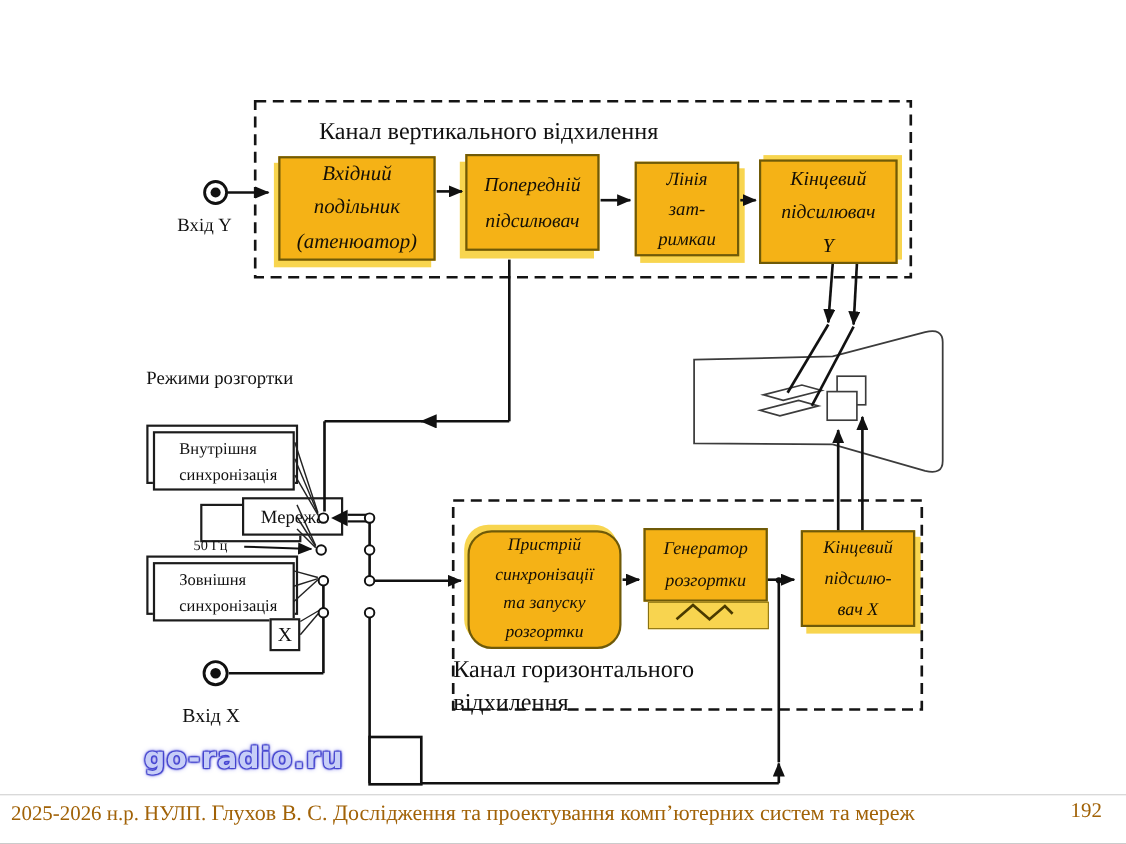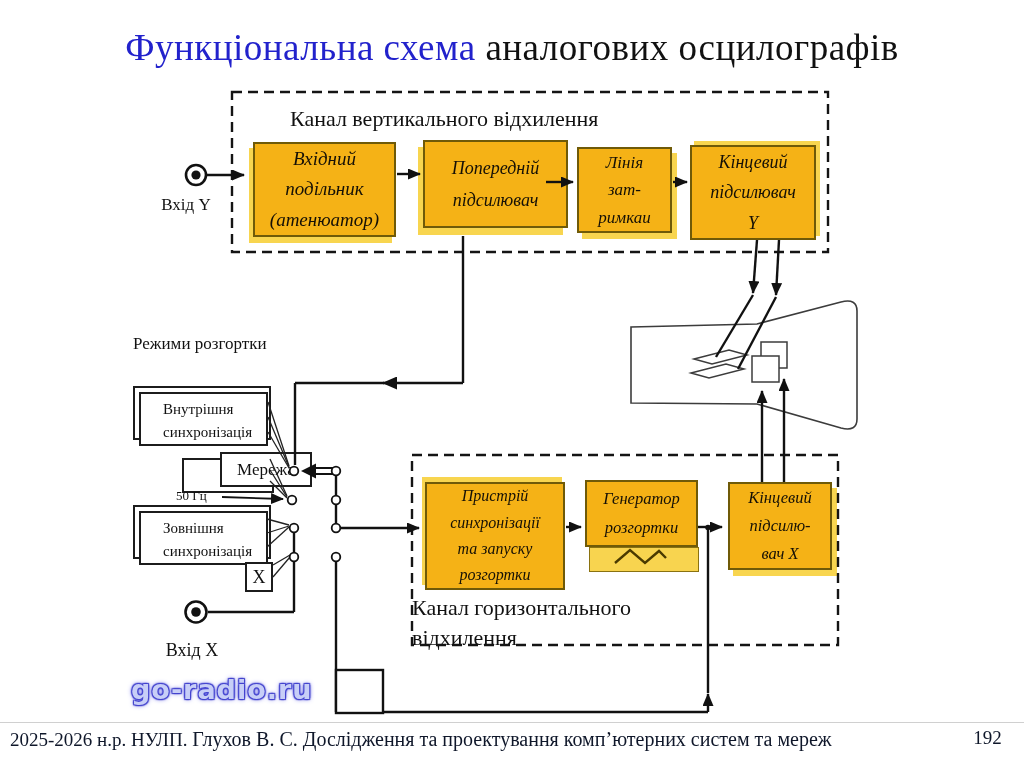--- a/index.html
+++ b/index.html
@@ -16,55 +16,51 @@
   
   .obox{
     background:#F5B216;border:2px solid #6F5A08;box-sizing:border-box;
     display:flex;align-items:center;justify-content:center;text-align:center;
     white-space:pre-line;color:#151006;font-style:italic;
   }
   .sh-bl{box-shadow:-4px 6px 0 #F8D54F;}
   .sh-bl2{box-shadow:-5px 7px 0 #F8D54F;}
   .sh-br{box-shadow:5px 6px 0 #F8D54F;}
   .sh-tr{box-shadow:4px -4px 0 #F8D54F;}
-  .sh-tl{box-shadow:-3px -5px 0 #F8D54F;}
+  .sh-tl{box-shadow:-3px -5px 0 #F8D54F;border-radius:22px;}
   
   .wbox{background:#fff;border:2px solid #1c1c1c;box-sizing:border-box;white-space:pre-line;}
   .wback{background:#fff;border:2px solid #1c1c1c;box-sizing:border-box;}
   .sync-text{font-size:15px;line-height:1.55;padding:4px 0 0 22px;}
   .small-label{font-size:17px;}
   
   .gen-strip{background:#F8D44F;border:1.5px solid #8A7210;box-sizing:border-box;}
   
   .watermark{
     font-family:"DejaVu Sans","Liberation Sans",sans-serif;font-weight:bold;
     font-size:27px;letter-spacing:1px;color:#c7cef7;
     text-shadow:0 0 2px #3d3dc8,0 0 5px #5555e0,1px 1px 1px #3d3dc8,-1px -1px 1px #3d3dc8,1px -1px 1px #3d3dc8,-1px 1px 1px #3d3dc8;
   }
   
   .footer-rule{top:722px;left:0;width:1024px;height:1px;background:#d0d0d0;}
-  .footer{font-size:20px;color:#0f172a;}
+  .footer{font-size:20px;color:#a16207;}
   svg.layer{position:absolute;left:0;top:0;pointer-events:none;}
 </style>
 </head>
 <body>
 
 <div class="slide">
 
-  <div class="abs title">
-    <span class="blue">Функціональна схема</span>
-    <span>аналогових осцилографів</span>
-  </div>
 
   <div class="abs chan-label" style="left:290px;top:106px;width:400px;">Канал вертикального відхилення</div>
 
   <div class="abs obox sh-bl" style="left:253px;top:142px;width:143px;height:95px;font-size:19px;line-height:1.58;">Вхідний
 подільник
 (атенюатор)</div>
-  <div class="abs obox sh-bl2" style="left:423px;top:140px;width:145px;height:88px;font-size:18px;line-height:1.8;">Попередній
+  <div class="abs obox sh-bl2" style="left:423px;top:140px;width:122px;height:88px;font-size:18px;line-height:1.8;">Попередній
 підсилювач</div>
   <div class="abs obox sh-br" style="left:577px;top:147px;width:95px;height:86px;font-size:17px;line-height:1.62;">Лінія
 зат-
 римкаи</div>
   <div class="abs obox sh-tr" style="left:690px;top:145px;width:126px;height:95px;font-size:18px;line-height:1.7;">Кінцевий
 підсилювач
 Y</div>
 
   <div class="abs small-label" style="left:146px;top:195px;width:80px;text-align:center;">Вхід Y</div>
 

